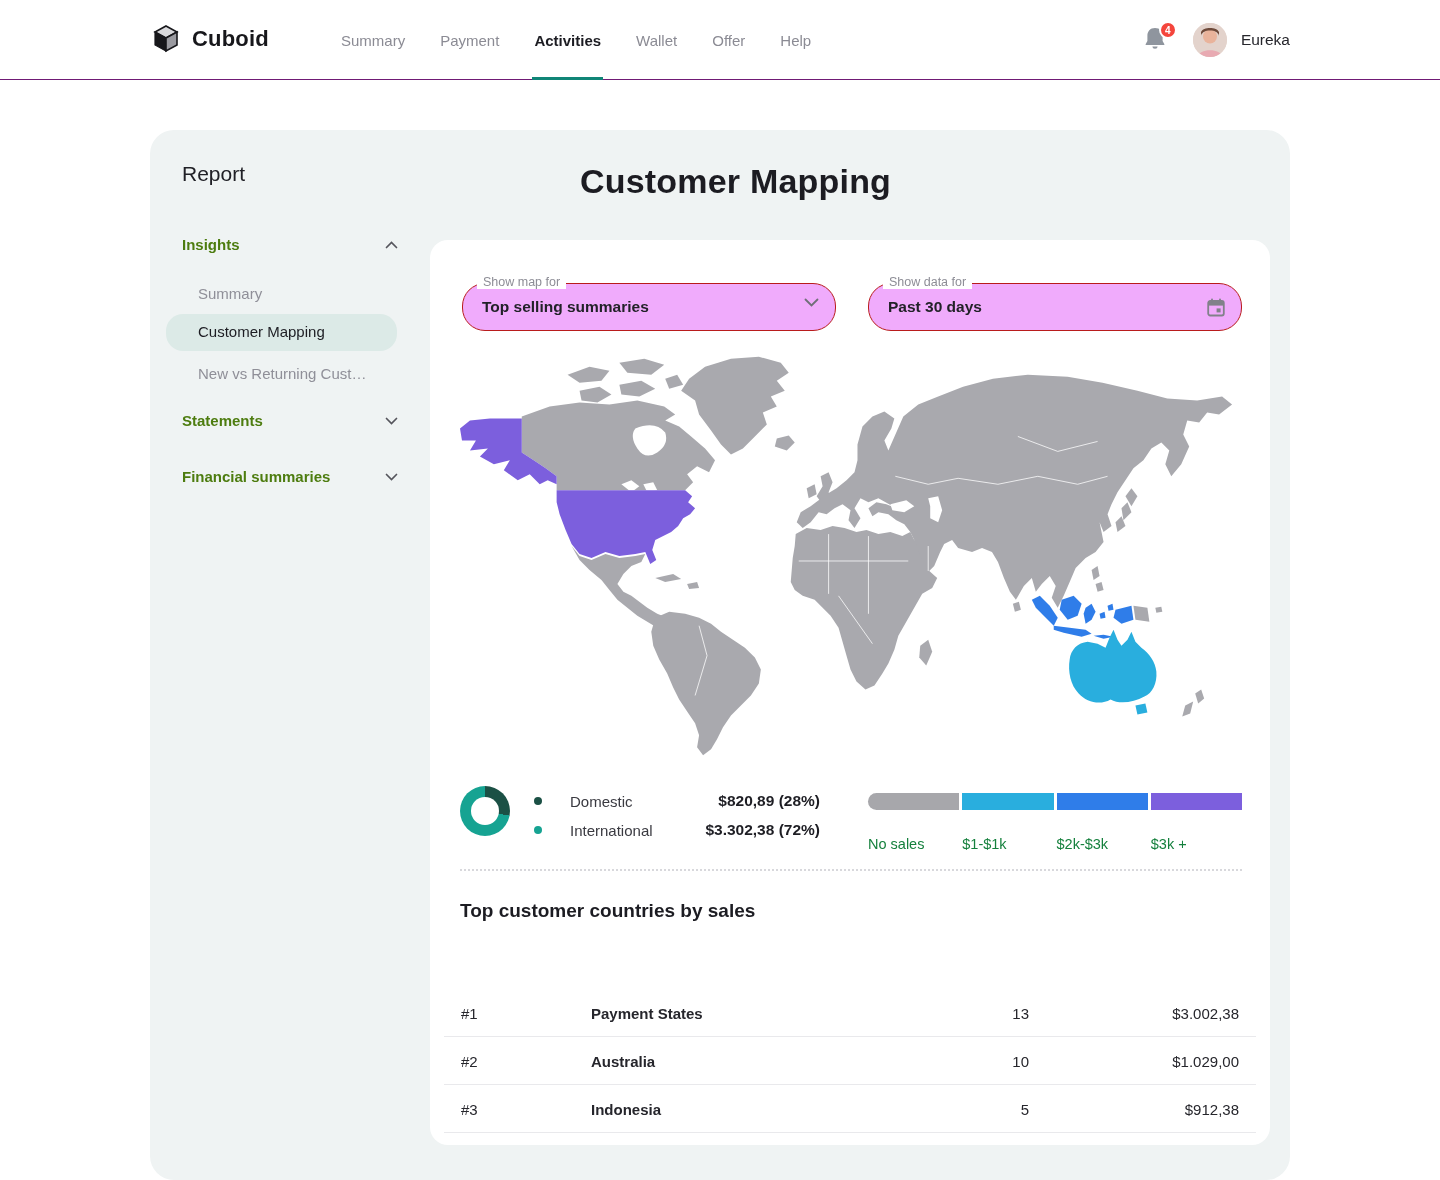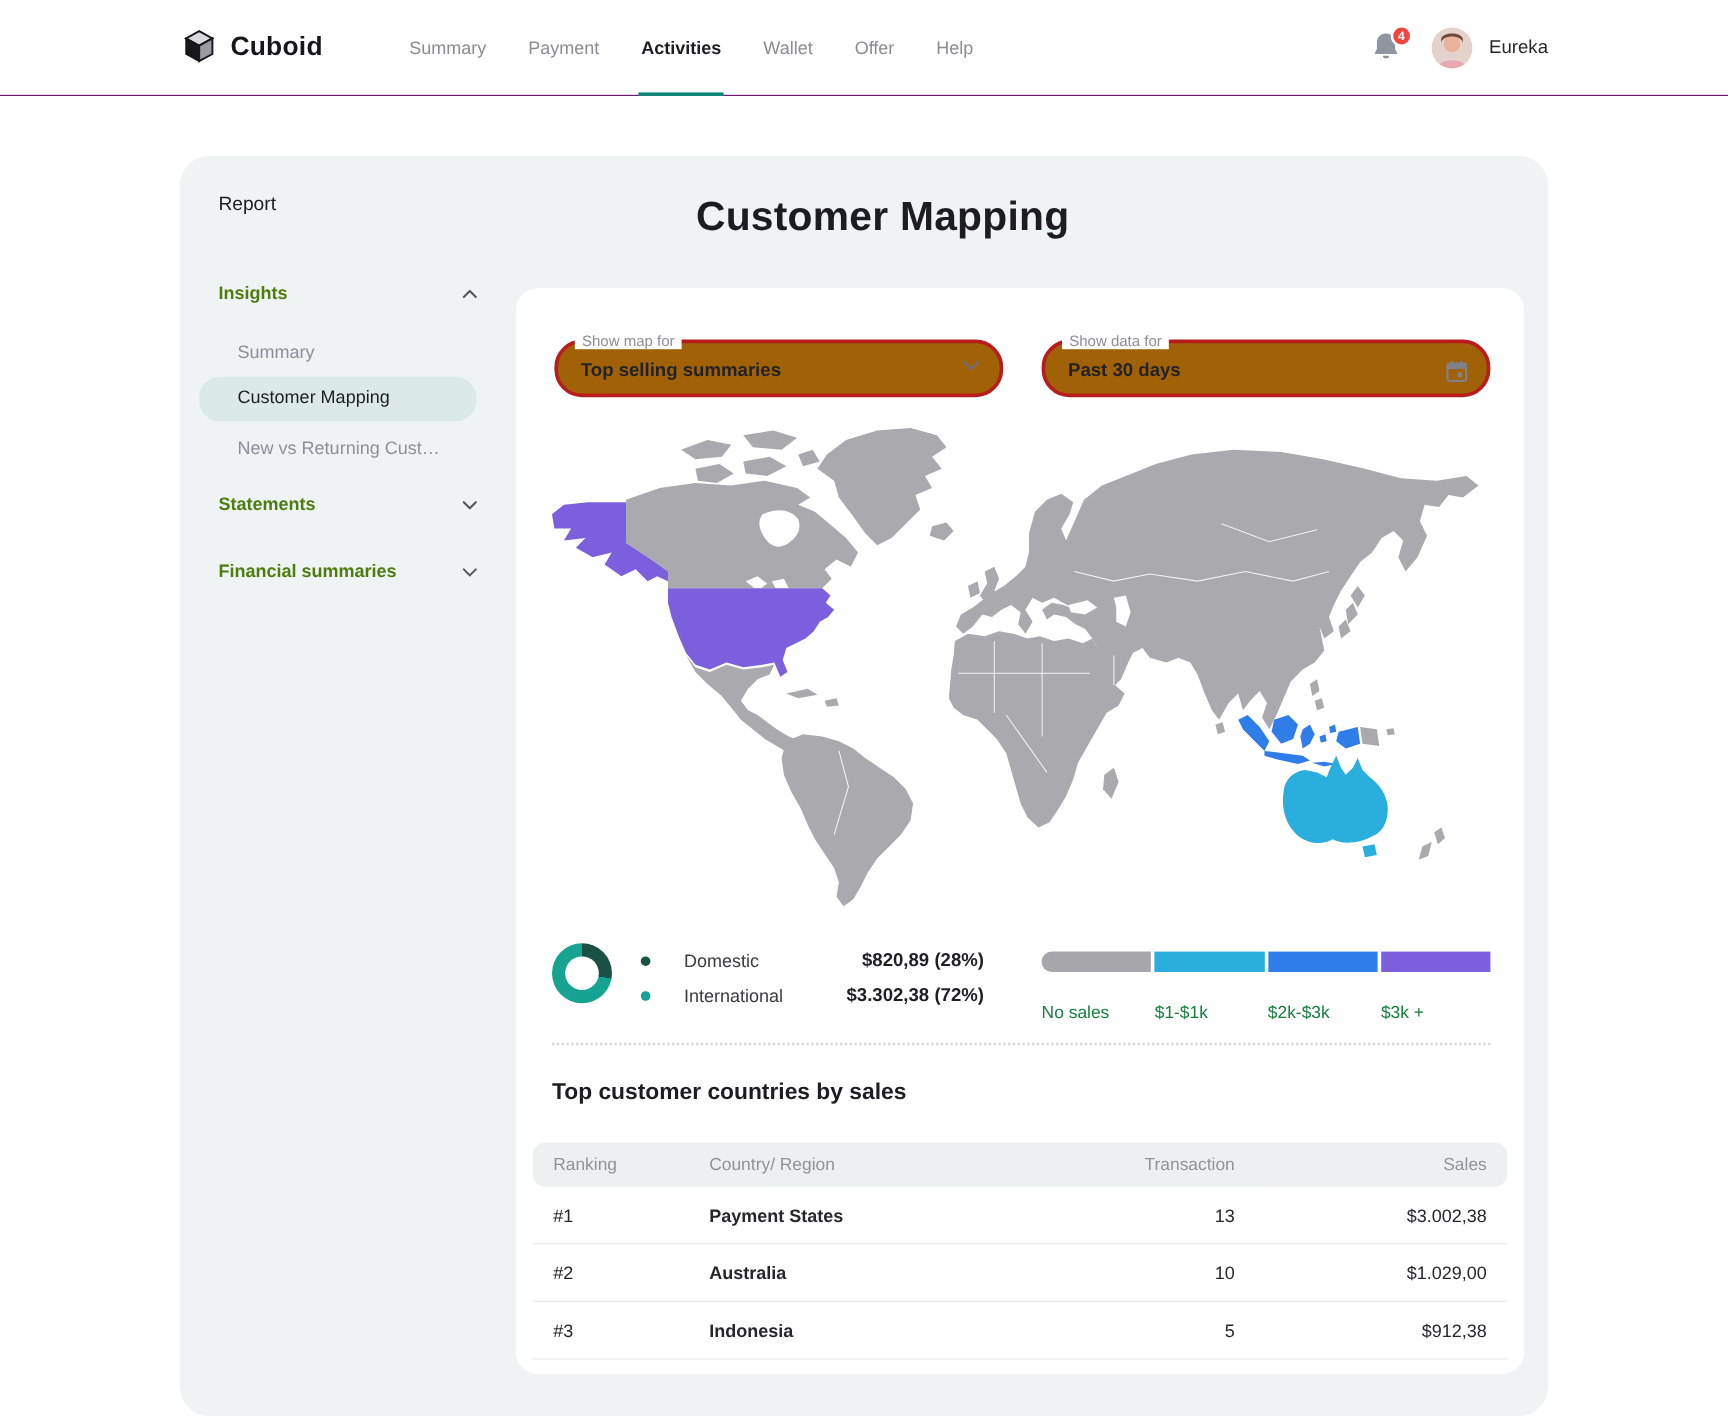--- a/index.html
+++ b/index.html
@@ -24,43 +24,43 @@
     display:flex; align-items:center; justify-content:center; padding:0 3px; }
   .avatar { width:34px; height:34px; border-radius:50%; overflow:hidden; background:#e9d7d0; cursor:pointer; }
   .user-name { font-size:15.5px; color:#26262c; }
 
   
   .container { position:absolute; left:150px; top:130px; width:1140px; height:1050px;
     background:var(--container_bg,#eff3f3); border-radius:24px; }
 
   
   .sidebar { position:absolute; left:0; top:0; width:280px; height:100%; }
-  .sidebar-title { position:absolute; left:32px; top:32px; font-size:16px; font-weight:500; color:#202026; }
+  .sidebar-title { position:absolute; left:32px; top:32px; font-size:21px; font-weight:500; color:#202026; }
   .side-section { position:absolute; left:32px; right:32px; display:flex; align-items:center;
     justify-content:space-between; cursor:pointer; }
   .side-section .lbl { font-size:15px; font-weight:600; color:#4d7c0f; }
   .s-insights { top:106px; }
   .s-statements { top:282px; }
   .s-financial { top:338px; }
   .sub-item { position:absolute; left:48px; font-size:15px; color:#8f8f98; cursor:pointer; }
   .sub-summary { top:155px; }
   .sub-newvs { top:235px; }
   .pill { position:absolute; left:16px; top:184px; width:231px; height:37px;
     background:var(--active_pill,#dceae7); border-radius:17px; cursor:pointer; }
   .pill span { position:absolute; left:32px; top:9px; font-size:15px; font-weight:500; color:#1d1d23; }
 
   
   .page-title { position:absolute; left:430px; top:32px; font-size:34px; font-weight:600;
     letter-spacing:.2px; color:#1c1c22; }
   .card { position:absolute; left:280px; top:110px; width:840px; height:905px;
     background:#fff; border-radius:18px; }
 
   
-  .field { position:absolute; top:43px; width:374px; height:48px; border:3px solid #b91c1c;
-    border-radius:23px; background:#a16207; cursor:pointer; }
+  .field { position:absolute; top:43px; width:374px; height:48px; border:1px solid #b91c1c;
+    border-radius:23px; background:#f0abfc; cursor:pointer; }
   .field-1 { left:32px; }
   .field-2 { left:438px; }
   .field .flabel { position:absolute; left:14px; top:-9px; background:#fff; padding:0 6px;
     font-size:12.5px; color:#8d8d96; }
   .field .fvalue { position:absolute; left:19px; top:14px; font-size:15.5px; font-weight:600; color:#222228; }
   .field .ficon { position:absolute; right:16px; top:14px; }
 
   
   .map-wrap { position:absolute; left:30px; top:116px; width:787px; height:404px; }
   .land { fill:var(--map_gray,#a9a9ae); }
@@ -333,28 +333,20 @@
       <div class="scale-seg seg-3">
         <div class="scale-bar"></div>
         <div class="scale-lbl">$3k +</div>
       </div>
     </div>
 
     <div class="dotted-divider"></div>
 
     <div class="table-title">Top customer countries by sales</div>
 
-    <div class="tbl-head">
-      <div class="tbl-grid">
-        <span class="th">Ranking</span>
-        <span class="th">Country/ Region</span>
-        <span class="th col-r">Transaction</span>
-        <span class="th col-r">Sales</span>
-      </div>
-    </div>
 
     <div class="tbl-row row-0">
       <div class="tbl-grid">
         <span class="td">#1</span>
         <span class="td country">Payment States</span>
         <span class="td col-r">13</span>
         <span class="td col-r">$3.002,38</span>
       </div>
     </div>
     <div class="tbl-row row-1">

